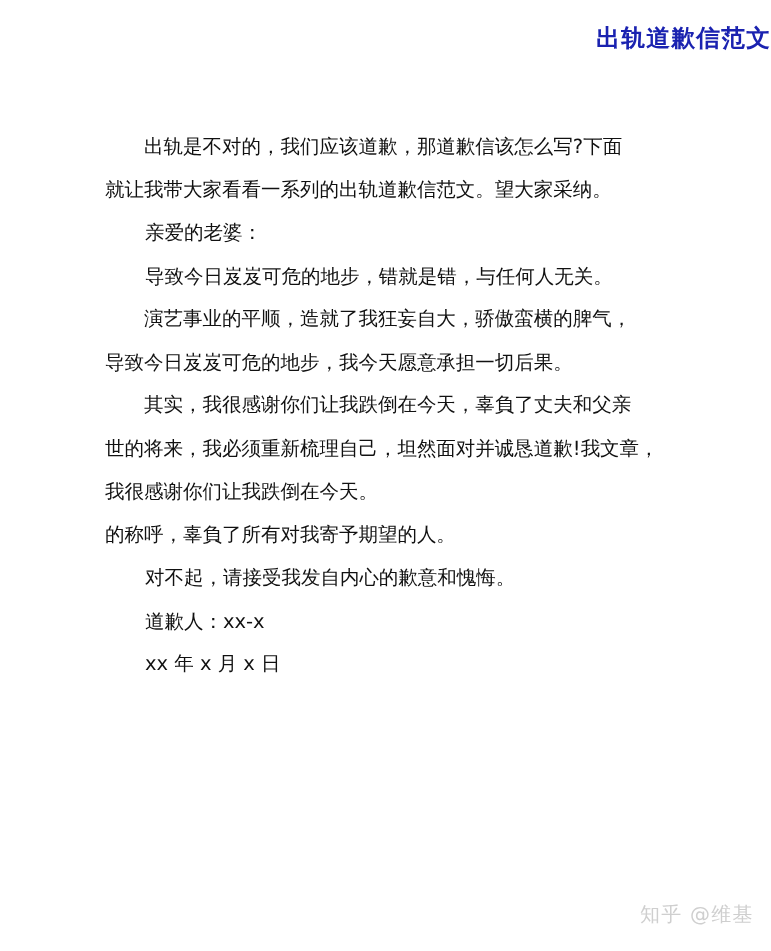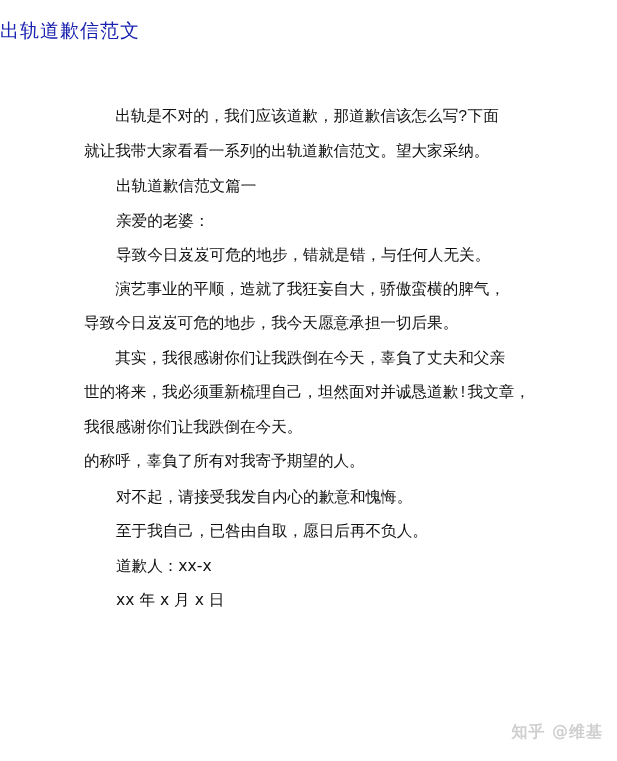--- a/index.html
+++ b/index.html
@@ -13,74 +13,69 @@
       position: relative;
       overflow: hidden;
       font-family: "DejaVu Sans", "Liberation Sans", sans-serif;
       color: #111111;
     }
     .doc-title {
       position: absolute;
       top: 18px;
       left: 0;
       width: 617px;
-      text-align: left;
+      text-align: right;
       font-size: 19px;
-      font-weight: normal;
+      font-weight: bold;
       color: #1a22b0;
       letter-spacing: 1px;
     }
     .doc-body {
       position: absolute;
       top: 100px;
       left: 84px;
       width: 468px;
       font-size: 15.6px;
       line-height: 34.5px;
     }
     .para {
       margin: 0;
       padding: 0;
     }
     .para.indent {
       text-indent: 2em;
-      font-family: Liberation Mono, monospace;
     }
     .para.plain {
       padding-left: 2.05em;
     }
     .line {
       display: block;
       white-space: nowrap;
     }
     .watermark {
       position: absolute;
       right: 14px;
       bottom: 18px;
       font-size: 16px;
       color: #cfcfcf;
       letter-spacing: 1px;
-      font-weight: bold;
     }
   </style>
 </head>
 <body>
 
 <div class="doc-title">出轨道歉信范文</div>
 
 <div class="doc-body">
 
   <p class="para indent">
     <span class="line">出轨是不对的，我们应该道歉，那道歉信该怎么写?下面</span>
     <span class="line" style="text-indent:0">就让我带大家看看一系列的出轨道歉信范文。望大家采纳。</span>
   </p>
 
-  <p class="para plain">
-    <span class="line">出轨道歉信范文篇一</span>
-  </p>
 
   <p class="para plain">
     <span class="line">亲爱的老婆：</span>
   </p>
 
   <p class="para plain">
     <span class="line">导致今日岌岌可危的地步，错就是错，与任何人无关。</span>
   </p>
 
   <p class="para indent">
@@ -98,23 +93,20 @@
     <span class="line" style="text-indent:0">的称呼，辜負了所有对我寄予期望的人。</span>
   </p>
 
   <p class="para plain">
     <span class="line">对不起，请接受我发自内心的歉意和愧悔。</span>
   </p>
 
   <p class="para indent">
   </p>
 
-  <p class="para plain">
-    <span class="line">至于我自己，已咎由自取，愿日后再不负人。</span>
-  </p>
 
   <p class="para plain">
     <span class="line">道歉人：xx-x</span>
   </p>
 
   <p class="para plain">
     <span class="line">xx 年 x 月 x 日</span>
   </p>
 </div>
 

